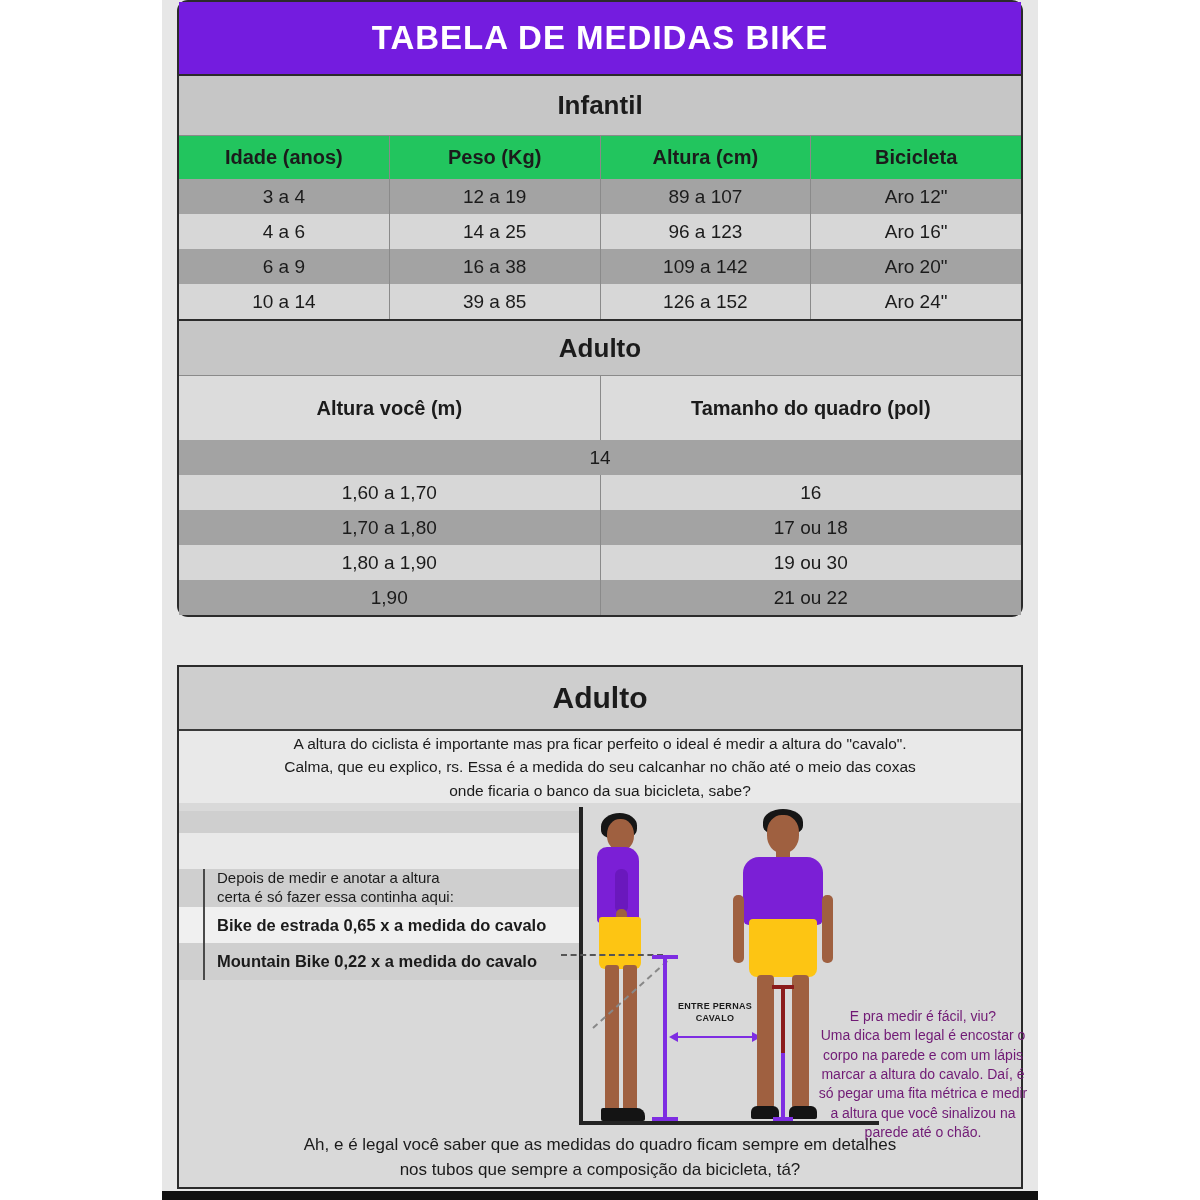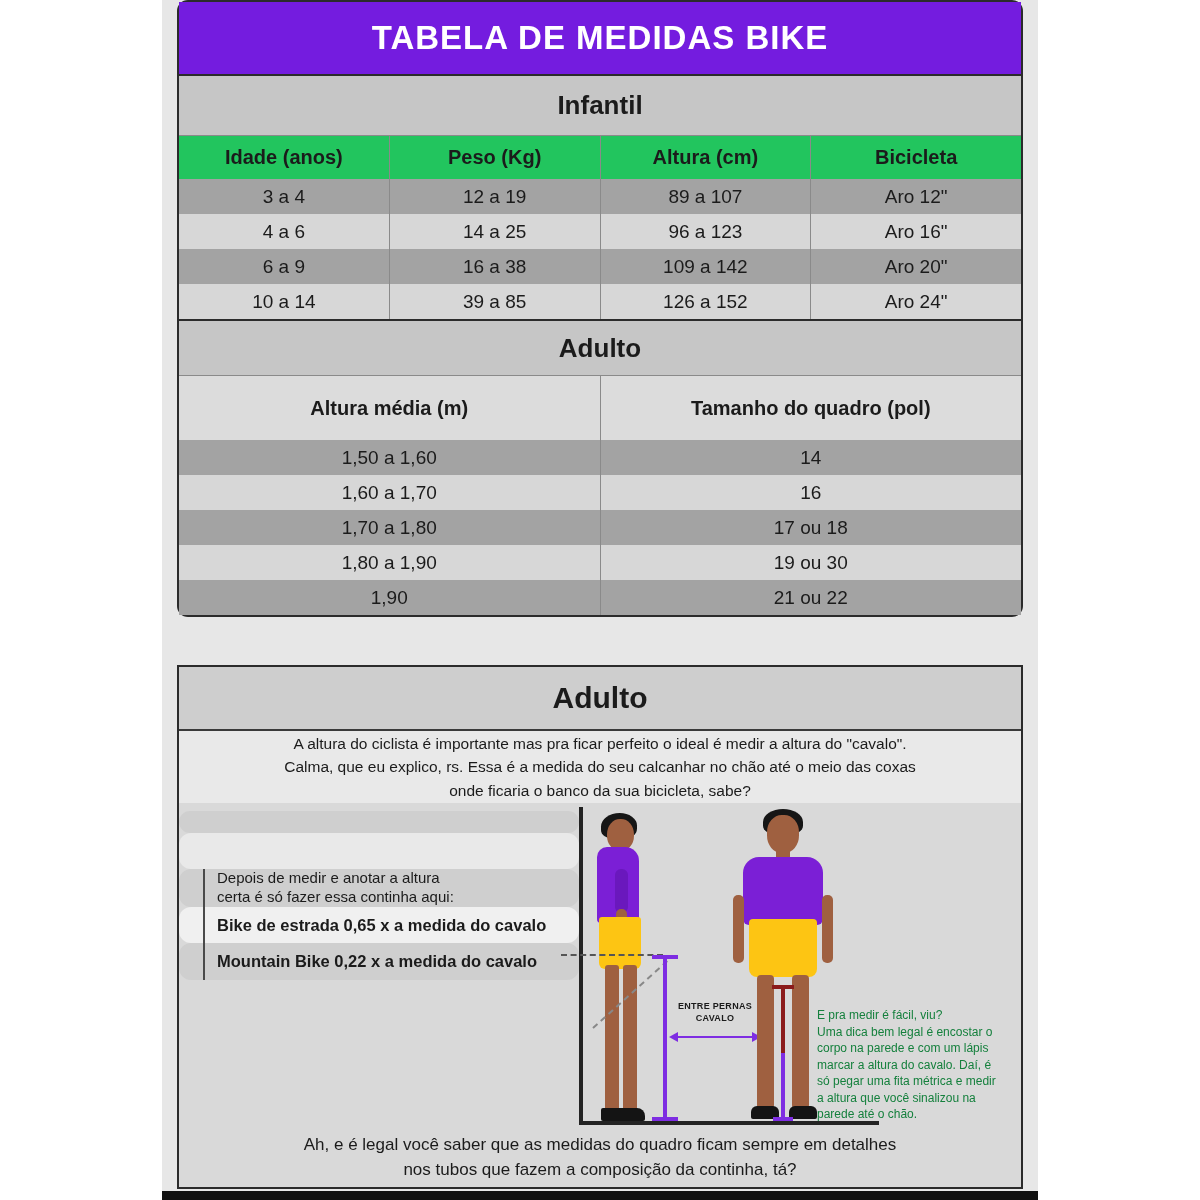--- a/index.html
+++ b/index.html
@@ -31,21 +31,21 @@
 
   .band2-title{height:62px;background:#cecece;border-bottom:2px solid #3a3a3a;display:flex;align-items:center;
                justify-content:center;font-size:30px;font-weight:800;}
   .intro{height:72px;background:#e9e9e9;display:flex;align-items:center;justify-content:center;text-align:center;
          font-size:15.5px;line-height:1.5;}
   .main{flex:1;position:relative;background:#d9d9d9;}
   .footer{height:60px;background:#d9d9d9;display:flex;align-items:center;justify-content:center;text-align:center;
           font-size:17px;line-height:1.5;}
   .pre{white-space:pre-line;}
 
-  .stripe{position:absolute;left:0;width:400px;border-radius:12px;}
+  .stripe{position:absolute;left:0;width:400px;}
   .s1{top:8px;height:22px;background:#cfcfcf;}
   .s2{top:30px;height:36px;background:#e9e9e9;}
   .s3{top:66px;height:38px;background:#cfcfcf;display:flex;align-items:center;padding-left:38px;box-sizing:border-box;
       font-size:15px;line-height:1.25;}
   .s4{top:104px;height:36px;background:#f0f0f0;display:flex;align-items:center;padding-left:38px;box-sizing:border-box;
       font-size:16.5px;font-weight:800;}
   .s5{top:140px;height:37px;background:#cfcfcf;display:flex;align-items:center;padding-left:38px;box-sizing:border-box;
       font-size:16.5px;font-weight:800;}
   .vline{position:absolute;left:24px;top:66px;width:2px;height:111px;background:#4a4a4a;}
 
@@ -65,21 +65,21 @@
   .dash-h{left:-18px;top:151px;width:102px;border-top:2px dashed #555;}
   .dash-diag{left:14px;top:224px;width:100px;border-top:2px dashed #888;transform:rotate(-42deg);transform-origin:left center;}
   .mbar{background:#7E2DE2;}
   .rbar{background:#8B1B1B;}
   .measure-label{left:86px;top:197px;width:100px;text-align:center;font-size:9px;font-weight:800;line-height:1.35;letter-spacing:0.3px;}
   .arrow{left:90px;top:228px;width:92px;height:12px;display:flex;align-items:center;}
   .arrow .ah{width:0;height:0;border-top:5px solid transparent;border-bottom:5px solid transparent;}
   .arrow .ah.l{border-right:9px solid #7E2DE2;}
   .arrow .ah.r{border-left:9px solid #7E2DE2;}
   .arrow .aline{flex:1;height:2px;background:#7E2DE2;}
-  .tip{left:238px;top:204px;width:212px;font-size:12px;line-height:1.38;color:#15803d;}
+  .tip{left:238px;top:204px;width:212px;font-size:14px;line-height:1.38;color:#701a75;text-align:center;}
 </style>
 </head>
 <body>
 
 <div class="page">
   <div class="backdrop"></div>
   <div class="bottombar"></div>
 
   <div class="card card1">
     <div class="purple-header">TABELA DE MEDIDAS BIKE</div>
@@ -113,25 +113,24 @@
     <div class="trow drow light">
       <div class="cell">10 a 14</div>
       <div class="cell">39 a 85</div>
       <div class="cell">126 a 152</div>
       <div class="cell">Aro 24"</div>
     </div>
 
     <div class="section-band adult">Adulto</div>
 
     <div class="trow thead2">
-      <div class="cell">Altura média (m)</div>
+      <div class="cell">Altura você (m)</div>
       <div class="cell">Tamanho do quadro (pol)</div>
     </div>
     <div class="trow drow dark">
-      <div class="cell">1,50 a 1,60</div>
       <div class="cell">14</div>
     </div>
     <div class="trow drow light">
       <div class="cell">1,60 a 1,70</div>
       <div class="cell">16</div>
     </div>
     <div class="trow drow dark">
       <div class="cell">1,70 a 1,80</div>
       <div class="cell">17 ou 18</div>
     </div>
@@ -214,15 +213,15 @@
 Uma dica bem legal é encostar o
 corpo na parede e com um lápis
 marcar a altura do cavalo. Daí, é
 só pegar uma fita métrica e medir
 a altura que você sinalizou na
 parede até o chão.</div>
       </div>
     </div>
 
     <div class="footer pre">Ah, e é legal você saber que as medidas do quadro ficam sempre em detalhes
-nos tubos que fazem a composição da continha, tá?</div>
+nos tubos que sempre a composição da bicicleta, tá?</div>
   </div>
 </div>
 
 </body></html>

